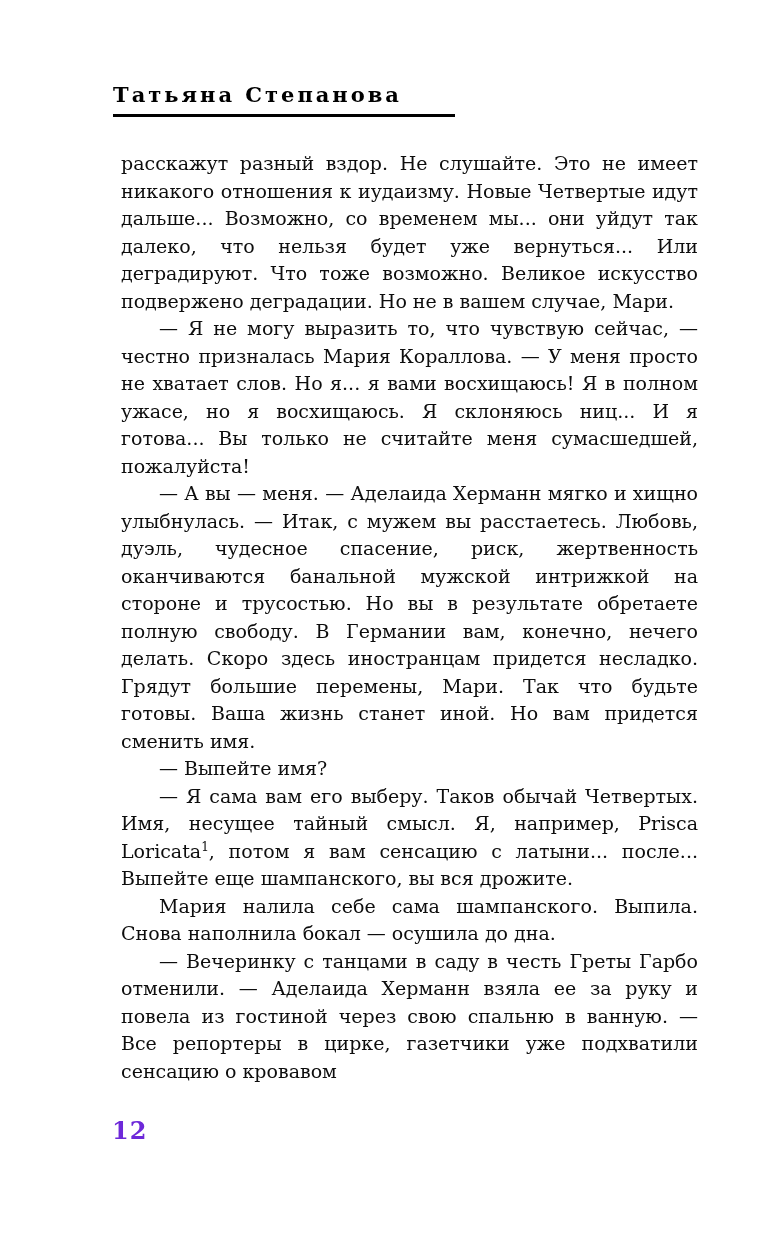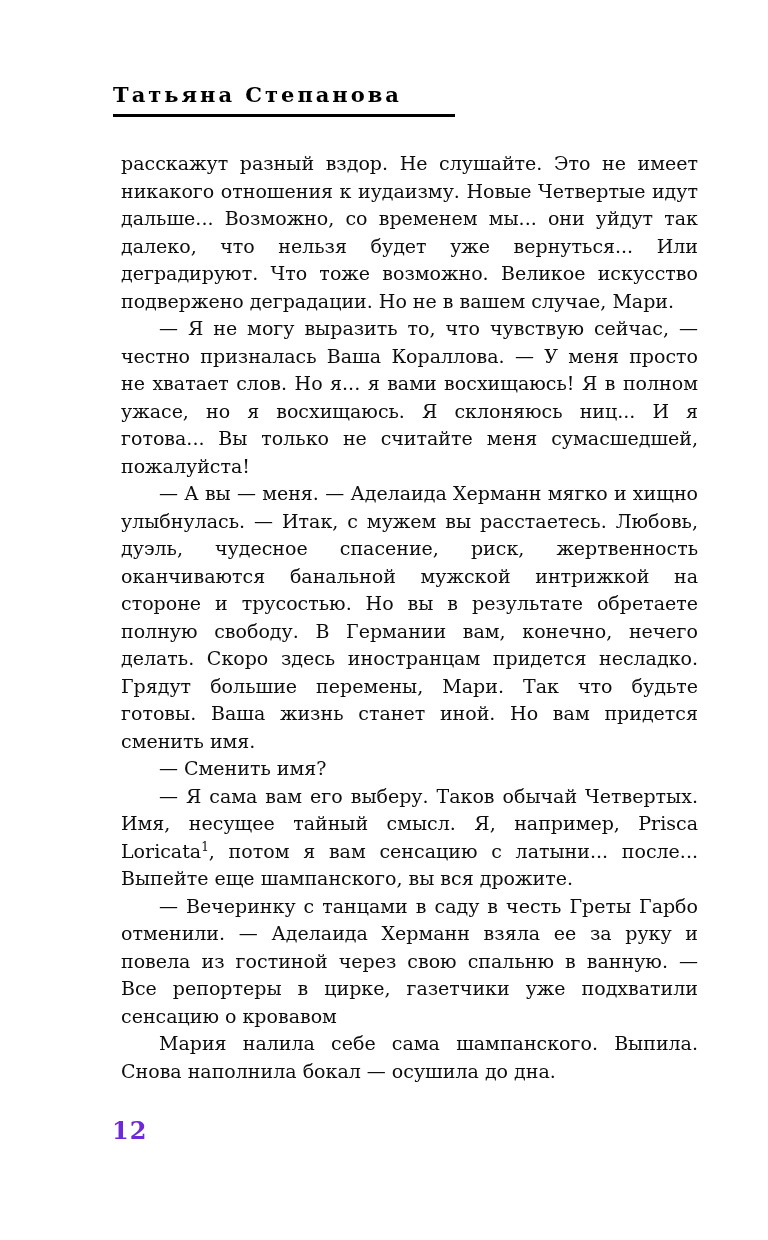--- a/index.html
+++ b/index.html
@@ -107,24 +107,24 @@
 
 <div class="page">
 
   <div class="running-header">
     <span class="author">Татьяна Степанова</span>
     <div class="header-rule"></div>
   </div>
 
   <div class="body-text">
     <p class="noindent">расскажут разный вздор. Не слушайте. Это не имеет никакого отношения к иудаизму. Новые Четвертые идут дальше... Возможно, со временем мы... они уйдут так далеко, что нельзя будет уже вернуться... Или деградируют. Что тоже возможно. Великое искусство подвержено деградации. Но не в вашем случае, Мари.</p>
-    <p>— Я не могу выразить то, что чувствую сейчас, — честно призналась Ваша Кораллова. — У меня просто не хватает слов. Но я... я вами восхищаюсь! Я в полном ужасе, но я восхищаюсь. Я склоняюсь ниц... И я готова... Вы только не считайте меня сумасшедшей, пожалуйста!</p>
+    <p>— Я не могу выразить то, что чувствую сейчас, — честно призналась Мария Кораллова. — У меня просто не хватает слов. Но я... я вами восхищаюсь! Я в полном ужасе, но я восхищаюсь. Я склоняюсь ниц... И я готова... Вы только не считайте меня сумасшедшей, пожалуйста!</p>
     <p>— А вы — меня. — Аделаида Херманн мягко и хищно улыбнулась. — Итак, с мужем вы расстаетесь. Любовь, дуэль, чудесное спасение, риск, жертвенность оканчиваются банальной мужской интрижкой на стороне и трусостью. Но вы в результате обретаете полную свободу. В Германии вам, конечно, нечего делать. Скоро здесь иностранцам придется несладко. Грядут большие перемены, Мари. Так что будьте готовы. Ваша жизнь станет иной. Но вам придется сменить имя.</p>
-    <p>— Сменить имя?</p>
+    <p>— Выпейте имя?</p>
     <p><span>— Я сама вам его выберу. Таков обычай Четвертых. Имя, несущее тайный смысл. Я, например, Prisca Loricata</span><sup class="fnref">1</sup><span>, потом я вам сенсацию с латыни... после... Выпейте еще шампанского, вы вся дрожите.</span></p>
+    <p>Мария налила себе сама шампанского. Выпила. Снова наполнила бокал — осушила до дна.</p>
     <p>— Вечеринку с танцами в саду в честь Греты Гарбо отменили. — Аделаида Херманн взяла ее за руку и повела из гостиной через свою спальню в ванную. — Все репортеры в цирке, газетчики уже подхватили сенсацию о кровавом</p>
-    <p>Мария налила себе сама шампанского. Выпила. Снова наполнила бокал — осушила до дна.</p>
   </div>
 
 
   <div class="page-number">12</div>
 
 </div>
 
 </body></html>

